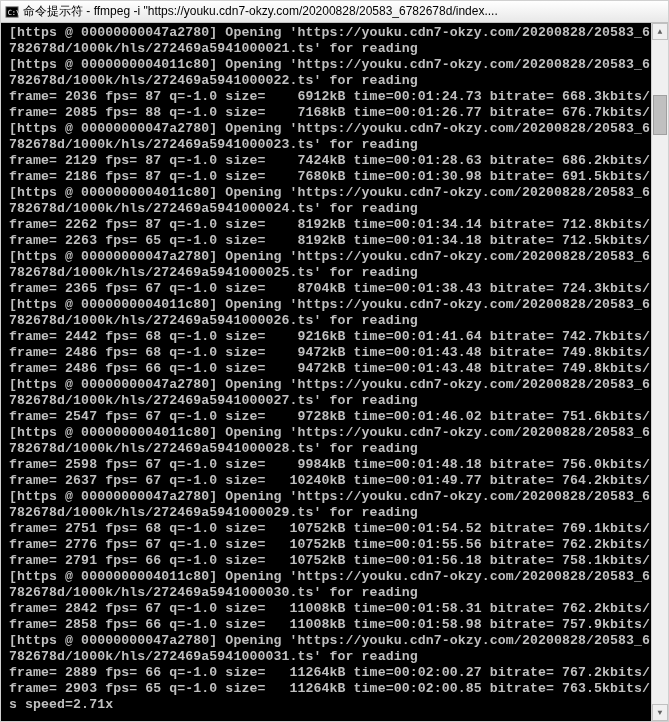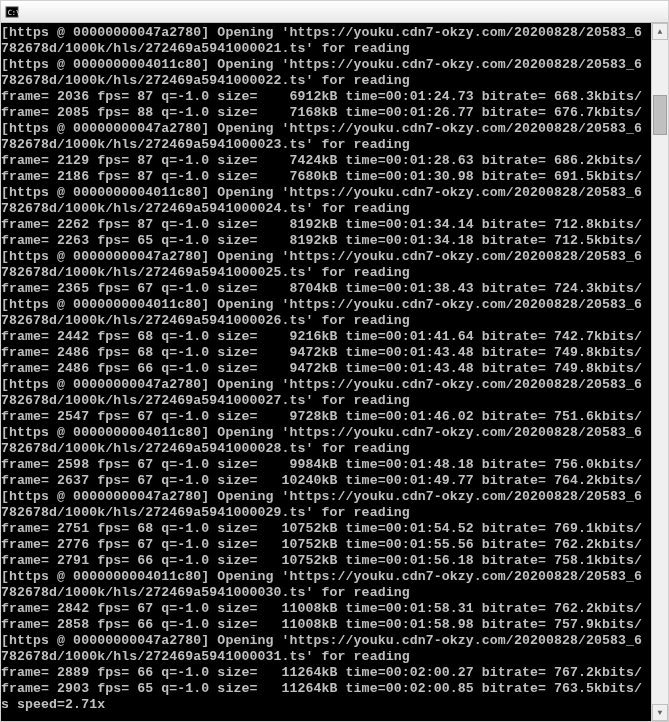--- a/index.html
+++ b/index.html
@@ -3,37 +3,38 @@
 <meta charset="utf-8">
 <style>
 * { margin: 0; padding: 0; box-sizing: border-box; }
 body { width: 669px; height: 722px; background: #fff; font-family: "Consolas", "Courier New", monospace; overflow: hidden; }
 .window { width: 669px; height: 722px; border: 1px solid #d0d0d0; display: flex; flex-direction: column; }
 .titlebar { height: 22px; background: linear-gradient(#fff,#e8e8e8); border-bottom: 1px solid #c0c0c0; display: flex; align-items: center; padding: 0 4px; font-size: 12px; font-family: "Microsoft YaHei", sans-serif; }
 .titlebar-icon { width: 14px; height: 14px; margin-right: 4px; display: flex; align-items: center; justify-content: center; }
 .titlebar-icon svg { width: 14px; height: 14px; }
 .titlebar-text { flex: 1; white-space: nowrap; overflow: hidden; text-overflow: ellipsis; color: #000; }
 .console-body { flex: 1; display: flex; background: #000; }
-.console { flex: 1; background: #000; color: #c0c0c0; font-size: 13.2px; line-height: 16px; padding: 2px 0; white-space: pre; overflow: hidden; font-weight: bold; letter-spacing: 0.1px; }
+.console { flex: 1; background: #000; color: #c0c0c0; font-size: 13.2px; line-height: 16px; padding: 2px 8px; white-space: pre; overflow: hidden; font-weight: bold; letter-spacing: 0.1px; }
 .scrollbar { width: 17px; background: #f0f0f0; display: flex; flex-direction: column; border-left: 1px solid #d0d0d0; }
 .scroll-btn { height: 17px; background: #f0f0f0; border: 1px solid #c0c0c0; display: flex; align-items: center; justify-content: center; font-size: 8px; color: #606060; }
 .scroll-track { flex: 1; background: #f0f0f0; position: relative; }
 .scroll-thumb { position: absolute; left: 1px; right: 1px; top: 55px; height: 40px; background: #c0c0c0; border: 1px solid #a0a0a0; }
 </style>
 </head>
 <body>
 
 <div class="window">
   <div class="titlebar">
     <span class="titlebar-icon">
       <svg viewBox="0 0 16 16">
           <rect x="1" y="2" width="14" height="12" fill="#000" stroke="#888" stroke-width="1"></rect>
           <text x="3" y="11" font-size="8" fill="#fff" font-family="monospace">C:\</text>
         </svg>
     </span>
+    <span class="titlebar-text">命令提示符 - ffmpeg   -i  "https://youku.cdn7-okzy.com/20200828/20583_6782678d/index....</span>
   </div>
   <div class="console-body">
     <div class="console" id="console-out">[https @ 00000000047a2780] Opening 'https://youku.cdn7-okzy.com/20200828/20583_6
 782678d/1000k/hls/272469a5941000021.ts' for reading
 [https @ 0000000004011c80] Opening 'https://youku.cdn7-okzy.com/20200828/20583_6
 782678d/1000k/hls/272469a5941000022.ts' for reading
 frame= 2036 fps= 87 q=-1.0 size=    6912kB time=00:01:24.73 bitrate= 668.3kbits/
 frame= 2085 fps= 88 q=-1.0 size=    7168kB time=00:01:26.77 bitrate= 676.7kbits/
 [https @ 00000000047a2780] Opening 'https://youku.cdn7-okzy.com/20200828/20583_6
 782678d/1000k/hls/272469a5941000023.ts' for reading

